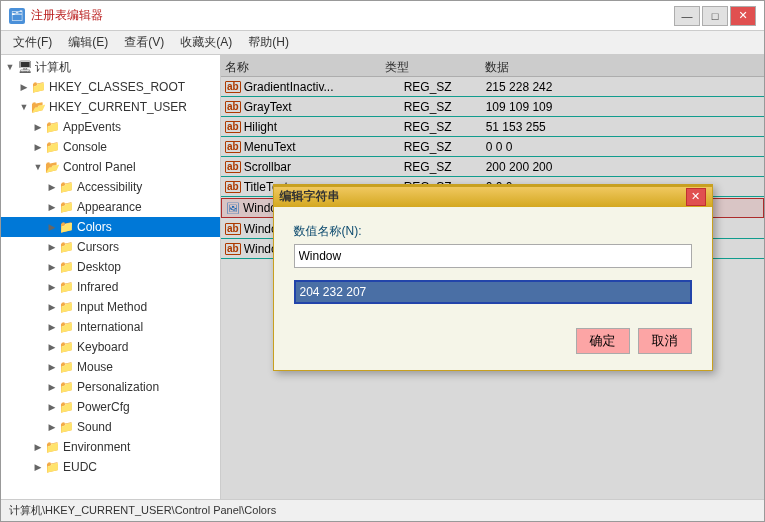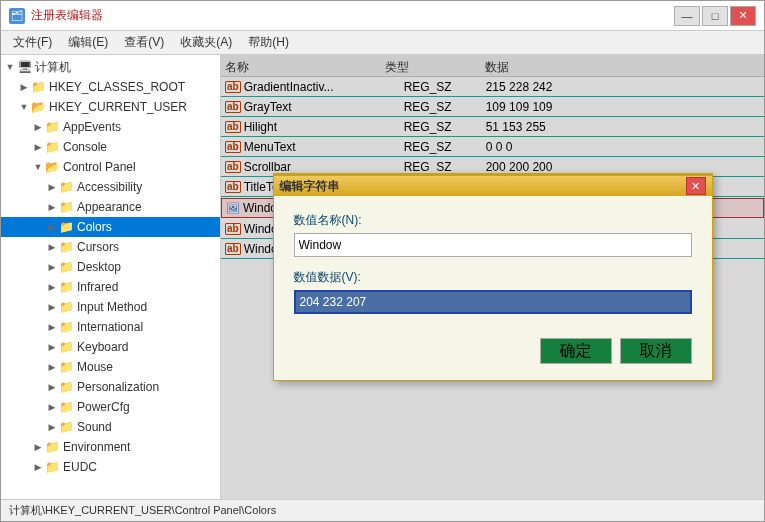--- a/index.html
+++ b/index.html
@@ -265,25 +265,25 @@
       color: white;
       border: 2px solid #2244aa;
     }
     .dialog-buttons {
       display: flex;
       justify-content: flex-end;
       gap: 8px;
       margin-top: 12px;
     }
     .dialog-btn {
-      width: 72px;
+      width: 54px;
       height: 26px;
-      background: #15803d;
+      background: #fca5a5;
       border: 1px solid #aaa;
-      font-size: 16px;
+      font-size: 13px;
       cursor: pointer;
       display: flex;
       align-items: center;
       justify-content: center;
     }
 
     
     ::-webkit-scrollbar { width: 12px; height: 12px; }
     ::-webkit-scrollbar-track { background: #f0f0f0; }
     ::-webkit-scrollbar-thumb { background: #c0c0c0; border: 1px solid #aaa; }
@@ -530,21 +530,20 @@
 
           <div class="dialog-title-bar">
             <span class="dialog-title">编辑字符串</span>
             <div class="dialog-close-btn">✕</div>
           </div>
 
           <div class="dialog-body">
             <div class="dialog-field-label">数值名称(N):</div>
             <input type="text" class="dialog-input" value="Window" style="">
 
-            <div class="dialog-field-label">数值数据(V):</div>
             <input type="text" class="dialog-input highlighted" value="204 232 207" style="">
 
             <div class="dialog-buttons">
               <button class="dialog-btn">确定</button>
               <button class="dialog-btn">取消</button>
             </div>
           </div>
         </div>
 
       </div>

